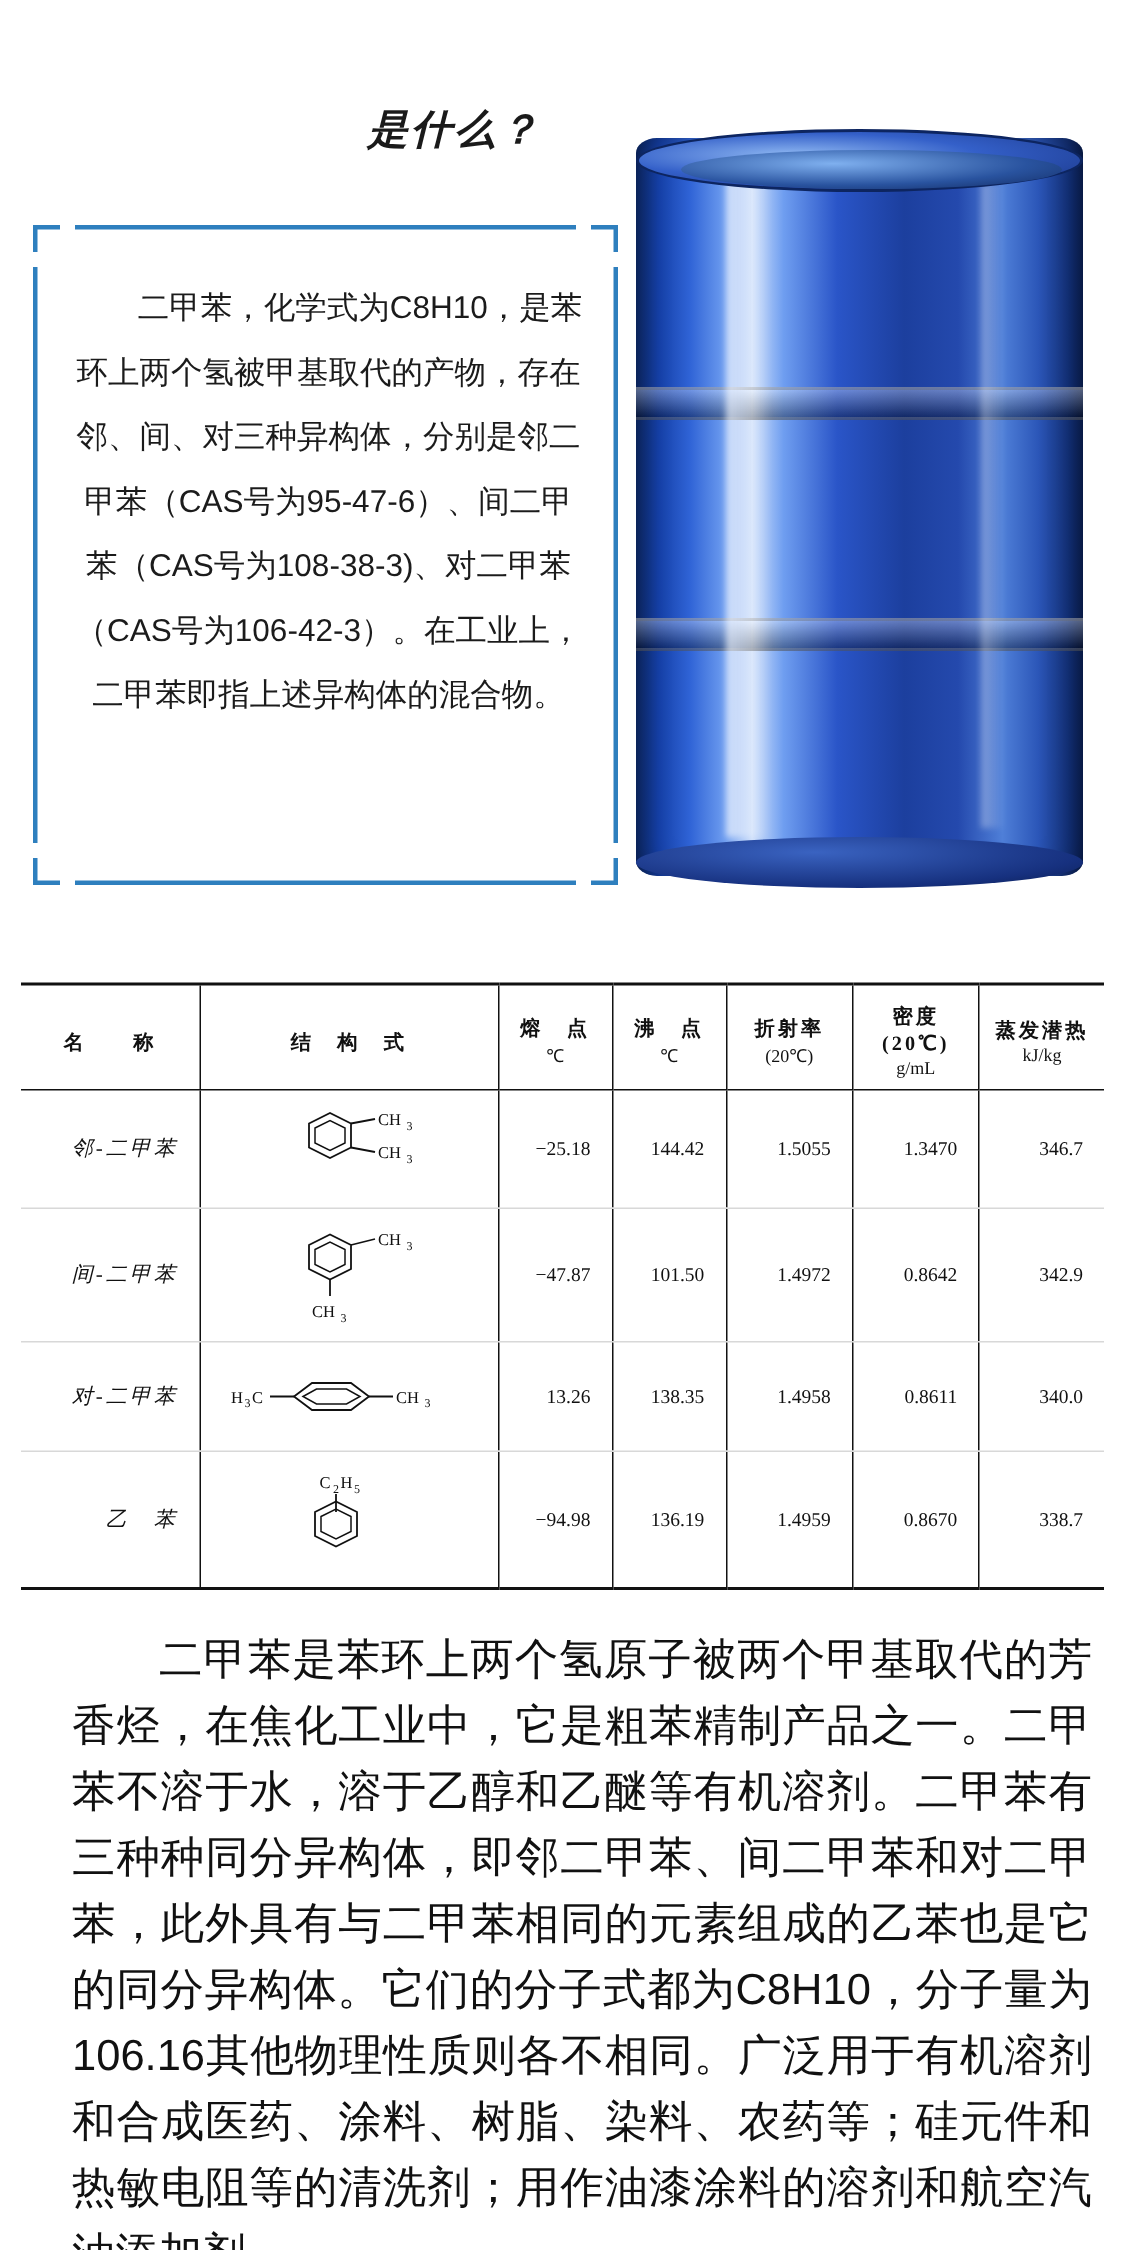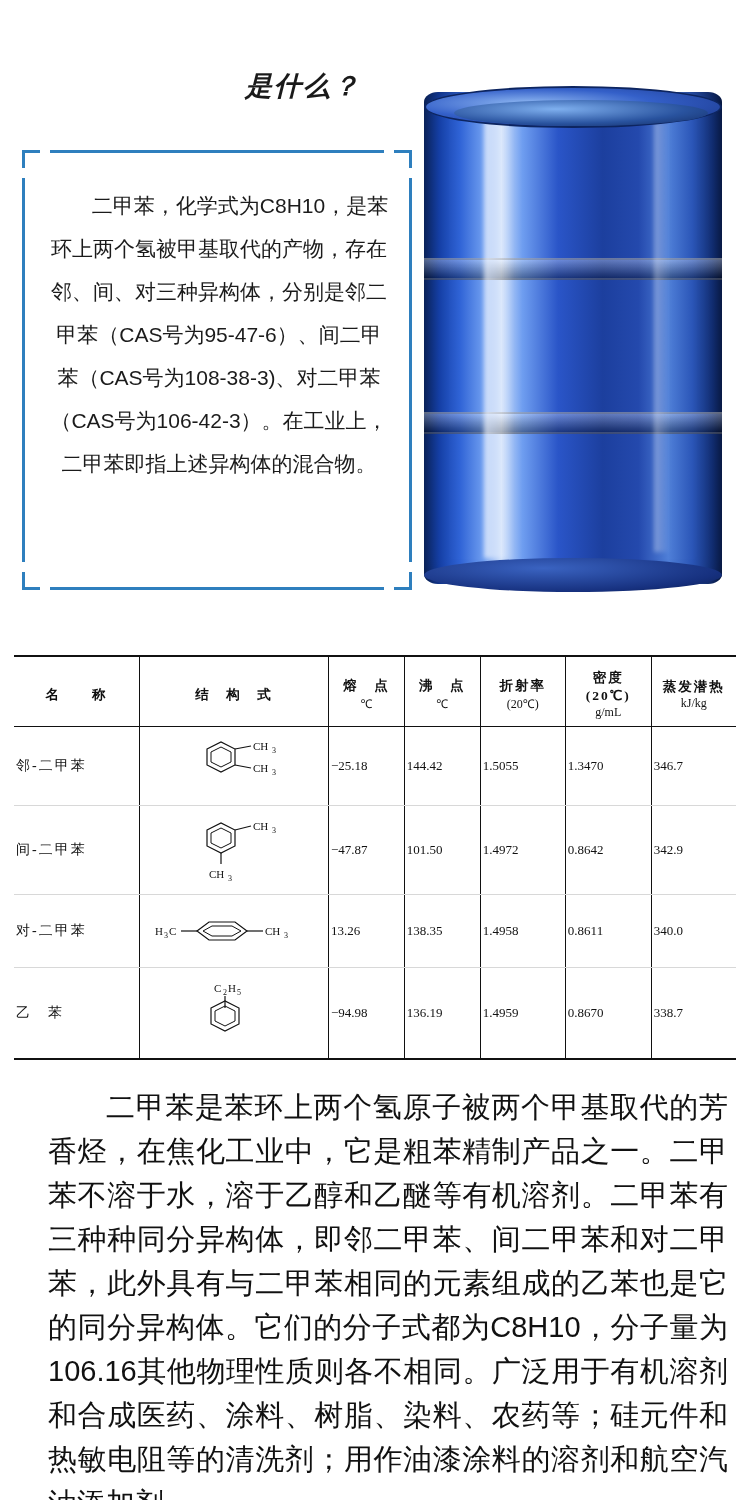--- a/index.html
+++ b/index.html
@@ -169,29 +169,29 @@
   table.props thead th {
     font-weight:bold;
     padding:6px 2px;
     border-bottom:1px solid #111;
     letter-spacing:2px;
     font-size:13.5px;
   }
   table.props thead tr.top th { border-top:2px solid #111; padding-top:12px; }
   table.props thead th .unit { display:block; font-weight:normal; font-size:12px; letter-spacing:0; }
   table.props td {
-    text-align:left;
-    padding:10px 2px;
+    text-align:right;
+    padding:10px 14px;
     border-bottom:1px solid #d8d8d8;
     height:72px;
     vertical-align:middle;
   }
   table.props tbody tr:last-child td { border-bottom:2px solid #111; }
   .col-v { border-left:1px solid #111; }
-  .name-cell { letter-spacing:2px; font-size:14px; }
+  .name-cell { letter-spacing:2px; font-size:14px;font-style:italic; }
   .struct-cell svg { display:block; margin:0 auto; }
 
   
   .body-text {
     position:absolute;
     left:48px; right:22px; top:1085px;
     font-size:29px;
     line-height:44px;
     color:#111;
     text-indent:2em;

